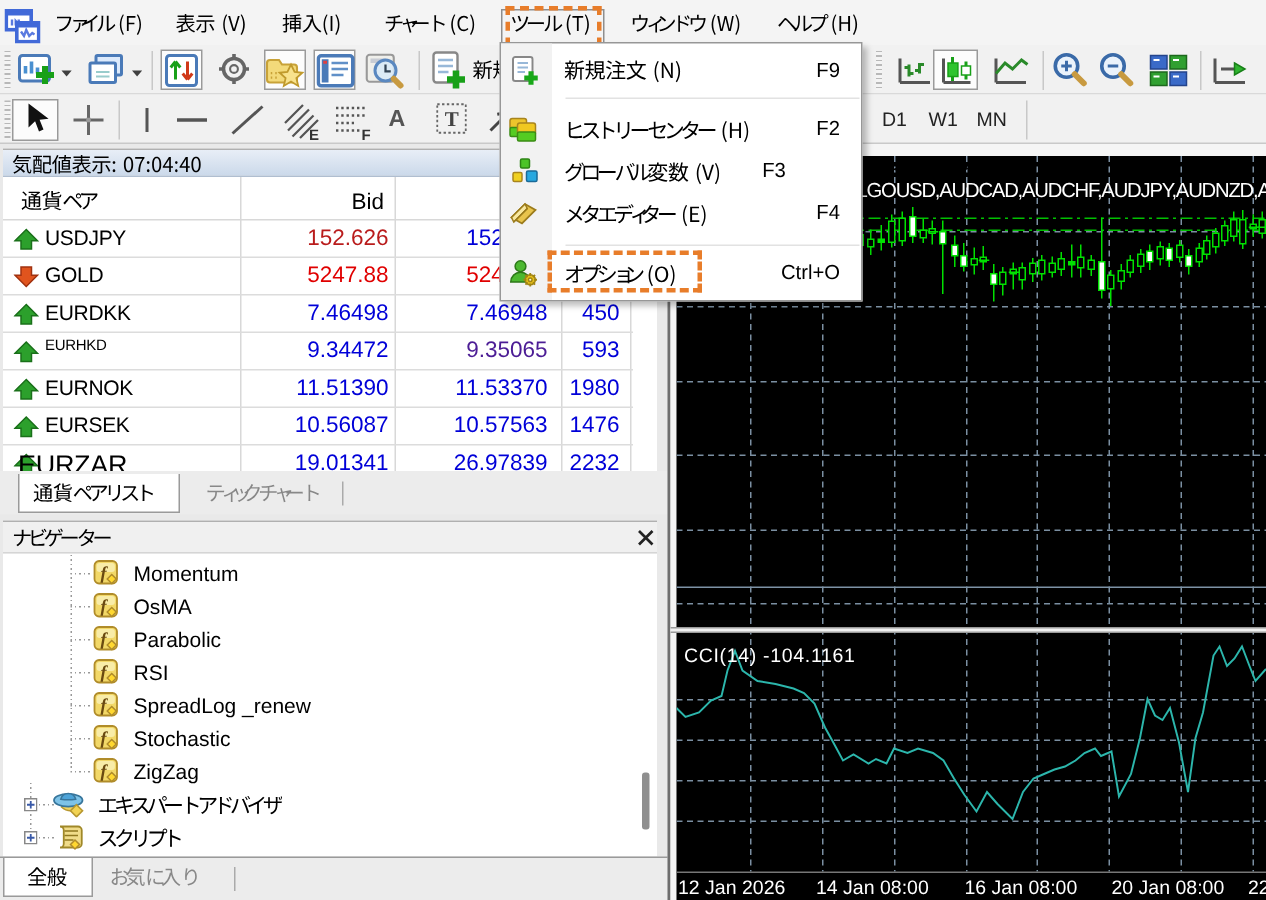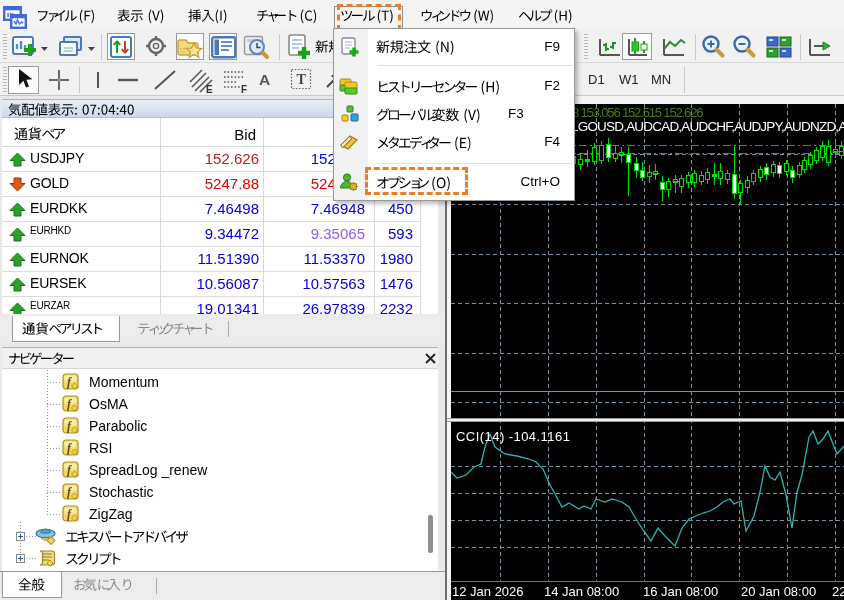--- a/index.html
+++ b/index.html
@@ -244,21 +244,21 @@
 <div class="lat" style="left:30px;top:200px;font-size:14px;letter-spacing:-0.2px">EURDKK</div>
 <div class="lat" style="left:160px;top:200px;width:99px;text-align:right;font-size:15px;color:#0000d8">7.46498</div>
 <div class="lat" style="left:263px;top:200px;width:102px;text-align:right;font-size:15px;color:#0000d8">7.46948</div>
 <div class="lat" style="left:330px;top:200px;width:83px;text-align:right;font-size:15px;color:#0000d8">450</div>
 <div class="abs" style="left:2px;top:221px;width:420px;height:1px;background:#dcdcdc"></div>
 <svg class="abs" style="left:9px;top:227px" width="17" height="15" viewBox="0 0 17 15">
     <path d="M8.5 1 L16 8.5 h-4 v5.5 h-7 v-5.5 h-4z" fill="#2ca02c" stroke="#1a701a" stroke-width="1"></path>
   </svg>
 <div class="lat" style="left:30px;top:225px;font-size:10px;letter-spacing:-0.2px">EURHKD</div>
 <div class="lat" style="left:160px;top:225px;width:99px;text-align:right;font-size:15px;color:#0000d8">9.34472</div>
-<div class="lat" style="left:263px;top:225px;width:102px;text-align:right;font-size:15px;color:#8b5cf6">9.35065</div>
+<div class="lat" style="left:263px;top:225px;width:102px;text-align:right;font-size:15px;color:#4c1d95">9.35065</div>
 <div class="lat" style="left:330px;top:225px;width:83px;text-align:right;font-size:15px;color:#0000d8">593</div>
 <div class="abs" style="left:2px;top:246px;width:420px;height:1px;background:#dcdcdc"></div>
 <svg class="abs" style="left:9px;top:252px" width="17" height="15" viewBox="0 0 17 15">
     <path d="M8.5 1 L16 8.5 h-4 v5.5 h-7 v-5.5 h-4z" fill="#2ca02c" stroke="#1a701a" stroke-width="1"></path>
   </svg>
 <div class="lat" style="left:30px;top:250px;font-size:14px;letter-spacing:-0.2px">EURNOK</div>
 <div class="lat" style="left:160px;top:250px;width:99px;text-align:right;font-size:15px;color:#0000d8">11.51390</div>
 <div class="lat" style="left:263px;top:250px;width:102px;text-align:right;font-size:15px;color:#0000d8">11.53370</div>
 <div class="lat" style="left:330px;top:250px;width:83px;text-align:right;font-size:15px;color:#0000d8">1980</div>
 <div class="abs" style="left:2px;top:271px;width:420px;height:1px;background:#dcdcdc"></div>
@@ -266,21 +266,21 @@
     <path d="M8.5 1 L16 8.5 h-4 v5.5 h-7 v-5.5 h-4z" fill="#2ca02c" stroke="#1a701a" stroke-width="1"></path>
   </svg>
 <div class="lat" style="left:30px;top:275px;font-size:14px;letter-spacing:-0.2px">EURSEK</div>
 <div class="lat" style="left:160px;top:275px;width:99px;text-align:right;font-size:15px;color:#0000d8">10.56087</div>
 <div class="lat" style="left:263px;top:275px;width:102px;text-align:right;font-size:15px;color:#0000d8">10.57563</div>
 <div class="lat" style="left:330px;top:275px;width:83px;text-align:right;font-size:15px;color:#0000d8">1476</div>
 <div class="abs" style="left:2px;top:296px;width:420px;height:1px;background:#dcdcdc"></div>
 <svg class="abs" style="left:9px;top:302px" width="17" height="15" viewBox="0 0 17 15">
     <path d="M8.5 1 L16 8.5 h-4 v5.5 h-7 v-5.5 h-4z" fill="#2ca02c" stroke="#1a701a" stroke-width="1"></path>
   </svg>
-<div class="lat" style="left:30px;top:300px;font-size:10px;letter-spacing:-0.2px">EURZAR</div>
+<div class="lat" style="left:12px;top:300px;font-size:18px;letter-spacing:-0.2px">EURZAR</div>
 <div class="lat" style="left:160px;top:300px;width:99px;text-align:right;font-size:15px;color:#0000d8">19.01341</div>
 <div class="lat" style="left:263px;top:300px;width:102px;text-align:right;font-size:15px;color:#0000d8">26.97839</div>
 <div class="lat" style="left:330px;top:300px;width:83px;text-align:right;font-size:15px;color:#0000d8">2232</div>
 <div class="abs" style="left:2px;top:314px;width:436px;height:2px;background:#555"></div>
 <div class="abs" style="left:0;top:314px;width:445px;height:29px;background:#ececec"></div>
 <div class="abs" style="left:12px;top:316px;width:108px;height:26px;background:#fff;border:1px solid #9a9a9a;border-top:none"></div>
 <div style="position:absolute;left:21px;top:321.5px;">
     <svg width="82" height="18" viewBox="0 0 82 18" style="display:block">
       <path d="M1.8 1.2C2.6 1.8 3.6 2.8 4.0 3.5L4.8 2.8C4.4 2.1 3.4 1.2 2.5 0.6ZM4.5 5.6H1.6V6.5H3.5V10.0C2.8 10.6 2.0 11.2 1.4 11.6L1.9 12.6C2.7 12.0 3.4 11.4 4.1 10.8C4.9 11.9 6.1 12.4 7.9 12.4C9.4 12.5 12.3 12.5 13.8 12.4C13.9 12.1 14.0 11.6 14.1 11.4C12.5 11.5 9.4 11.6 7.9 11.5C6.3 11.4 5.1 11.0 4.5 10.0ZM5.9 0.8V1.6H11.6C11.0 2.0 10.4 2.4 9.7 2.7C9.1 2.4 8.4 2.2 7.8 2.0L7.2 2.5C8.0 2.8 9.0 3.3 9.8 3.7H5.9V10.7H6.9V8.4H9.1V10.6H10.1V8.4H12.4V9.6C12.4 9.8 12.4 9.9 12.2 9.9C12.0 9.9 11.4 9.9 10.8 9.9C10.9 10.1 11.0 10.4 11.1 10.7C12.0 10.7 12.6 10.7 12.9 10.5C13.3 10.4 13.4 10.1 13.4 9.6V3.7H11.7C11.4 3.5 11.0 3.3 10.6 3.1C11.6 2.6 12.7 1.9 13.4 1.3L12.7 0.8L12.5 0.8ZM12.4 4.4V5.6H10.1V4.4ZM6.9 6.4H9.1V7.6H6.9ZM6.9 5.6V4.4H9.1V5.6ZM12.4 6.4V7.6H10.1V6.4Z M17.7 7.3H24.5V8.2H17.7ZM17.7 8.9H24.5V9.8H17.7ZM17.7 5.8H24.5V6.7H17.7ZM16.7 5.1V10.5H25.5V5.1ZM22.1 11.2C23.6 11.7 25.0 12.3 25.9 12.7L27.0 12.2C26.0 11.8 24.4 11.2 22.9 10.7ZM18.9 10.7C18.0 11.2 16.3 11.7 14.9 12.0C15.2 12.1 15.5 12.5 15.7 12.7C17.1 12.4 18.8 11.7 19.9 11.1ZM18.7 0.2C17.7 1.3 16.2 2.3 14.7 3.0C14.9 3.2 15.3 3.5 15.4 3.7C16.0 3.4 16.7 3.0 17.3 2.6V4.7H18.3V1.8C18.8 1.4 19.2 1.0 19.6 0.6ZM20.5 0.4V3.2C20.5 4.2 20.9 4.5 22.4 4.5C22.7 4.5 25.0 4.5 25.4 4.5C26.5 4.5 26.8 4.2 26.9 2.8C26.7 2.8 26.3 2.6 26.1 2.5C26.0 3.5 25.9 3.6 25.3 3.6C24.8 3.6 22.8 3.6 22.5 3.6C21.6 3.6 21.5 3.6 21.5 3.2V2.6C23.1 2.3 24.9 1.9 26.2 1.4L25.4 0.8C24.5 1.1 23.0 1.5 21.5 1.8V0.4Z M37.0 3.5C37.0 3.0 37.4 2.5 38.0 2.5C38.5 2.5 38.9 3.0 38.9 3.5C38.9 4.0 38.5 4.5 38.0 4.5C37.4 4.5 37.0 4.0 37.0 3.5ZM36.3 3.5C36.3 4.4 37.1 5.1 38.0 5.1C38.9 5.1 39.6 4.4 39.6 3.5C39.6 2.6 38.9 1.9 38.0 1.9C37.1 1.9 36.3 2.6 36.3 3.5ZM28.2 8.1 29.2 9.1C29.4 8.8 29.7 8.4 30.0 8.0C30.6 7.3 31.7 5.8 32.3 5.0C32.8 4.5 33.1 4.4 33.6 4.9C34.2 5.5 35.4 6.8 36.2 7.7C37.1 8.7 38.2 10.1 39.2 11.2L40.1 10.2C39.1 9.1 37.7 7.7 36.8 6.7C36.0 5.9 34.9 4.7 34.1 3.9C33.2 3.0 32.5 3.2 31.8 4.0C30.9 5.0 29.8 6.5 29.1 7.2C28.8 7.5 28.5 7.8 28.2 8.1Z M50.6 2.5 49.9 1.8C49.7 1.9 49.2 1.9 49.0 1.9C48.1 1.9 41.9 1.9 41.2 1.9C40.7 1.9 40.1 1.9 39.7 1.8V3.0C40.2 3.0 40.7 3.0 41.2 3.0C41.8 3.0 48.0 3.0 48.9 3.0C48.5 3.8 47.2 5.3 45.9 6.0L46.8 6.7C48.4 5.6 49.7 3.9 50.2 3.0C50.3 2.8 50.5 2.6 50.6 2.5ZM45.2 4.3H44.0C44.0 4.6 44.0 4.9 44.0 5.2C44.0 7.5 43.7 9.4 41.6 10.7C41.2 11.0 40.8 11.2 40.4 11.3L41.4 12.1C44.8 10.4 45.2 7.9 45.2 4.3Z M59.0 1.4H57.7C57.8 1.7 57.8 2.1 57.8 2.5C57.8 3.0 57.8 4.2 57.8 4.7C57.8 7.2 57.6 8.3 56.7 9.4C55.8 10.4 54.7 10.9 53.4 11.2L54.3 12.2C55.3 11.8 56.7 11.2 57.5 10.2C58.5 9.0 59.0 8.0 59.0 4.7C59.0 4.2 59.0 3.1 59.0 2.5C59.0 2.1 59.0 1.7 59.0 1.4ZM52.7 1.5H51.5C51.5 1.7 51.6 2.2 51.6 2.4C51.6 2.8 51.6 6.4 51.6 6.9C51.6 7.3 51.5 7.8 51.5 8.0H52.7C52.7 7.7 52.7 7.3 52.7 7.0C52.7 6.4 52.7 2.8 52.7 2.4C52.7 2.1 52.7 1.7 52.7 1.5Z M69.9 2.6 69.2 2.1C68.9 2.1 68.6 2.2 68.1 2.2C67.6 2.2 63.5 2.2 62.9 2.2C62.5 2.2 61.8 2.1 61.6 2.1V3.3C61.7 3.3 62.5 3.2 62.9 3.2C63.4 3.2 67.7 3.2 68.2 3.2C67.9 4.4 66.9 6.0 66.0 7.0C64.6 8.5 62.6 10.2 60.4 11.0L61.3 11.9C63.3 11.0 65.1 9.5 66.5 8.0C67.9 9.2 69.3 10.8 70.2 12.0L71.2 11.2C70.3 10.1 68.7 8.3 67.2 7.1C68.2 5.9 69.1 4.3 69.5 3.2C69.6 3.0 69.8 2.7 69.9 2.6Z M74.1 10.4C74.1 10.9 74.1 11.6 74.0 12.0H75.3C75.3 11.6 75.3 10.8 75.3 10.4L75.3 6.0C76.7 6.4 79.1 7.3 80.6 8.1L81.0 7.0C79.6 6.3 77.0 5.3 75.3 4.8V2.6C75.3 2.2 75.3 1.6 75.3 1.2H74.0C74.1 1.6 74.1 2.2 74.1 2.6C74.1 3.7 74.1 9.7 74.1 10.4Z" fill="#000"></path>
     </svg>
@@ -516,21 +516,21 @@
     <path d="M384.5 39 V54" stroke="#00e000" stroke-width="1"></path>
     <rect x="382.5" y="45.5" width="4" height="3" fill="#000" stroke="#00e000" stroke-width="1"></rect>
     <path d="M381.5 47.5 H388.5" stroke="#00e000" stroke-width="1"></path>
     <path d="M390.5 37 V55" stroke="#00e000" stroke-width="1"></path>
     <rect x="388.5" y="42.5" width="4" height="9" fill="#000" stroke="#00e000" stroke-width="1"></rect>
     <path d="M387.5 47.5 H394.5" stroke="#00e000" stroke-width="1"></path>
     <polyline points="0,368 6,374 15,371 23,363 30,360 34,343 39,330 44,343 54,350 66,352 78,355 85,358 92,365 99,381 104,390 111,403 118,399 128,405 133,402 140,405 145,395 154,398 161,395 171,398 178,403 185,415 192,426 200,437 207,424 214,432 224,442 231,424 238,415 245,412 252,409 259,407 266,403 272,398 279,395 283,400 290,397 295,427 303,412 309,388 314,362 319,373 324,376 329,368 335,391 341,424 346,388 351,371 358,333 362,327 367,340 372,335 377,327 382,340 386,350 393,342" fill="none" stroke="#2cb6ac" stroke-width="1.3"></polyline>
   </svg>
 <div class="abs" style="left:447px;top:418px;width:397px;height:4px;background:#f0f0f0;border-top:1px solid #9a9a9a;border-bottom:1px solid #9a9a9a"></div>
 <div class="abs" style="left:451px;top:581px;width:393px;height:1px;background:#777"></div>
-<div class="lat" style="left:572px;top:105px;font-size:13px;letter-spacing:-1.15px;color:#4d7c0f;white-space:nowrap">8 153.056 152.515 152.626</div>
+<div class="lat" style="left:572px;top:105px;font-size:13px;letter-spacing:-1.15px;color:#000000;white-space:nowrap">8 153.056 152.515 152.626</div>
 <div class="lat" style="left:571px;top:119px;font-size:13.5px;letter-spacing:-0.8px;color:#fff;white-space:nowrap;width:273px;overflow:hidden">LGOUSD,AUDCAD,AUDCHF,AUDJPY,AUDNZD,AUDS</div>
 <div class="lat" style="left:456px;top:429px;font-size:13px;letter-spacing:0.45px;color:#fff">CCI(14) -104.1161</div>
 <div class="lat" style="left:452px;top:584px;font-size:13px;color:#fff;white-space:nowrap">12 Jan 2026</div>
 <div class="lat" style="left:544px;top:584px;font-size:13px;color:#fff;white-space:nowrap">14 Jan 08:00</div>
 <div class="lat" style="left:643px;top:584px;font-size:13px;color:#fff;white-space:nowrap">16 Jan 08:00</div>
 <div class="lat" style="left:741px;top:584px;font-size:13px;color:#fff;white-space:nowrap">20 Jan 08:00</div>
 <div class="lat" style="left:832px;top:584px;font-size:13px;color:#fff;white-space:nowrap">22 J</div>
 <div class="abs" style="left:333px;top:28px;width:242px;height:173px;background:#fff;border:1px solid #979797;box-shadow:3px 3px 4px rgba(0,0,0,0.25)"></div>
 <div class="abs" style="left:334px;top:29px;width:34px;height:171px;background:#f2f2f2"></div>
 <div class="abs" style="left:377px;top:65px;width:196px;height:1px;background:#e2e2e2"></div>

